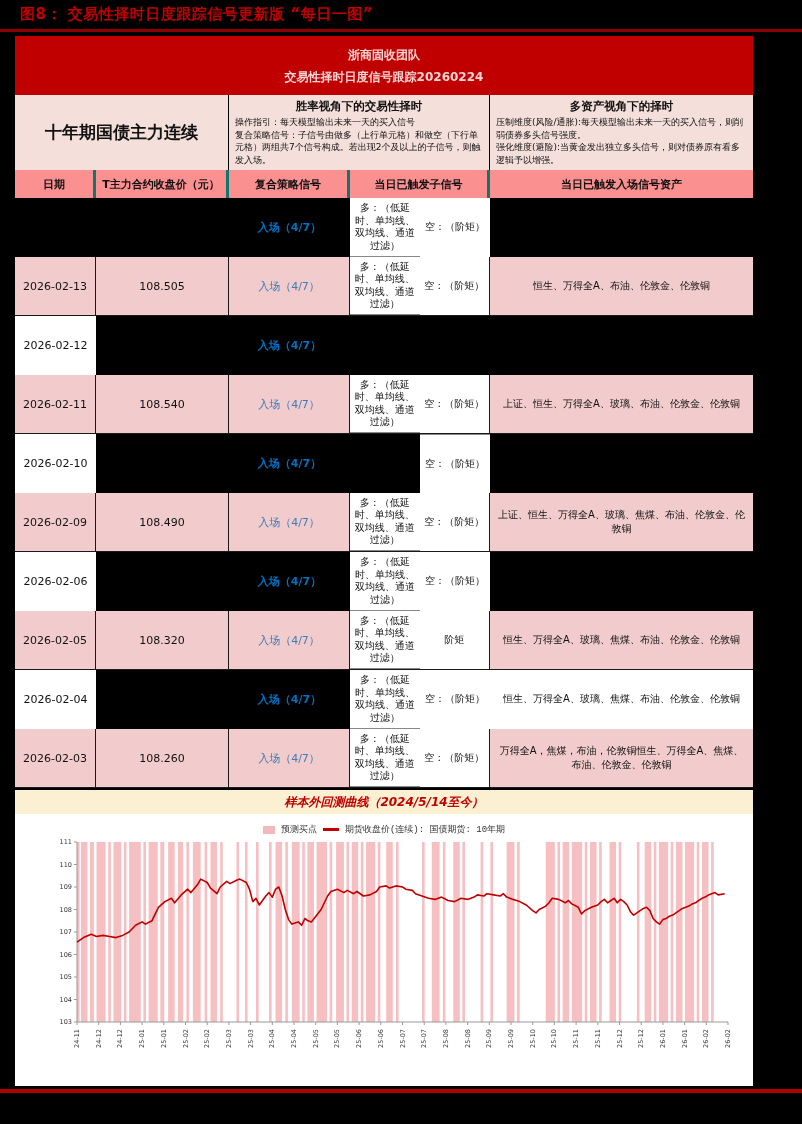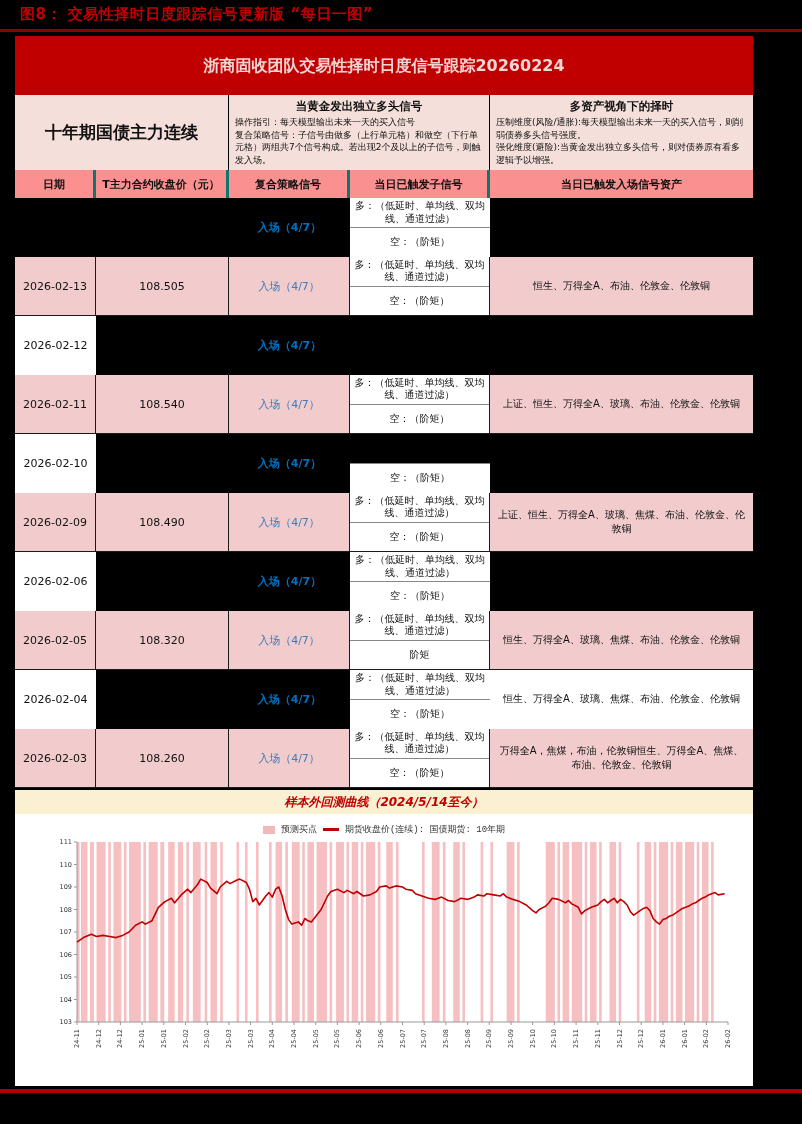--- a/index.html
+++ b/index.html
@@ -2,23 +2,23 @@
 <html><head>
 <meta charset="utf-8">
 <style>
   html,body{margin:0;padding:0;background:#000;}
   body{width:802px;height:1124px;position:relative;overflow:hidden;
        font-family:"DejaVu Sans","Liberation Sans",sans-serif;}
   .fig-title{position:absolute;left:20px;top:5px;color:#c00000;font-weight:bold;
              font-size:15px;letter-spacing:.5px;}
   .title-rule{position:absolute;left:0;top:29px;width:802px;height:3px;background:#8e0000;}
   .sheet{position:absolute;left:15px;top:36px;width:738px;}
-  .banner{background:#c00000;height:59px;display:flex;flex-direction:row;
+  .banner{background:#c00000;height:59px;display:flex;flex-direction:column;
           justify-content:center;align-items:center;color:#f6d5d5;font-weight:bold;
-          font-size:16px;line-height:22px;}
+          font-size:12px;line-height:22px;}
   .explain{display:flex;height:75px;background:#f4dfda;color:#111;}
   .explain .cell{box-sizing:border-box;border-right:1px solid #000;overflow:hidden;}
   .explain .cell:last-child{border-right:none;}
   .exl{width:214px;display:flex;align-items:center;justify-content:center;
        font-weight:bold;font-size:17px;}
   .exm{width:261px;}
   .exr{width:263px;}
   .ex-title{text-align:center;font-weight:bold;font-size:11.5px;margin:4px 0 2px;}
   .ex-note{font-size:9px;line-height:1.4;padding:0 6px;color:#111;}
   .colhead{display:flex;height:28px;background:#fb9090;font-weight:bold;font-size:11px;color:#111;}
@@ -29,21 +29,21 @@
   .row{display:flex;height:59px;}
   .row .cell{box-sizing:border-box;display:flex;align-items:center;justify-content:center;
              font-size:11px;color:#111;text-align:center;}
   .row.pink .cell{background:#f2cccc;border-right:1px solid #1a1a1a;border-bottom:1px solid #1a1a1a;}
   .row.pink .cell:last-child{border-right:none;}
   .row.dark .cell{background:#000;}
   .cell.whitebg{background:#fff !important;}
   .sig-text{font-size:11px;}
   .row.dark .sig-text{color:#0070c0;font-weight:bold;}
   .row.pink .sig-text{color:#3e7cb8;}
-  .subcell{flex-direction:column;padding:0;align-items:stretch !important;}
+  .subcell{flex-direction:row;padding:0;align-items:stretch !important;}
   .subcell .half{flex:1;display:flex;align-items:center;justify-content:center;
                  font-size:10px;line-height:1.25;padding:1px 4px;box-sizing:border-box;}
   .subcell.full{background:#fff !important;}
   .subcell.full .half-top{border-bottom:1px solid #888;}
   .subcell.half{background:transparent !important;}
   .subcell.half .half-top{background:#000;}
   .subcell.half .half-bot{background:#fff;border-top:1px solid #888;}
   .asset-text{font-size:10px;line-height:1.45;padding:0 6px;}
   .yellow-banner{margin-top:2px;height:24px;background:#fcf0d2;display:flex;align-items:center;
                  justify-content:center;color:#c00000;font-weight:bold;font-size:12px;font-style:italic;}
@@ -63,21 +63,21 @@
 <div class="sheet">
 
   <div class="banner">
     <div>浙商固收团队</div>
     <div>交易性择时日度信号跟踪20260224</div>
   </div>
 
   <div class="explain">
     <div class="cell exl">十年期国债主力连续</div>
     <div class="cell exm">
-      <div class="ex-title">当黄金发出独立多头信号</div>
+      <div class="ex-title">胜率视角下的交易性择时</div>
       <div class="ex-note">操作指引：每天模型输出未来一天的买入信号</div>
       <div class="ex-note">复合策略信号：子信号由做多（上行单元格）和做空（下行单元格）两组共7个信号构成。若出现2个及以上的子信号，则触发入场。</div>
     </div>
     <div class="cell exr">
       <div class="ex-title">多资产视角下的择时</div>
       <div class="ex-note">压制维度(风险/通胀):每天模型输出未来一天的买入信号，则削弱债券多头信号强度。</div>
       <div class="ex-note">强化维度(避险):当黄金发出独立多头信号，则对债券原有看多逻辑予以增强。</div>
     </div>
   </div>
 

